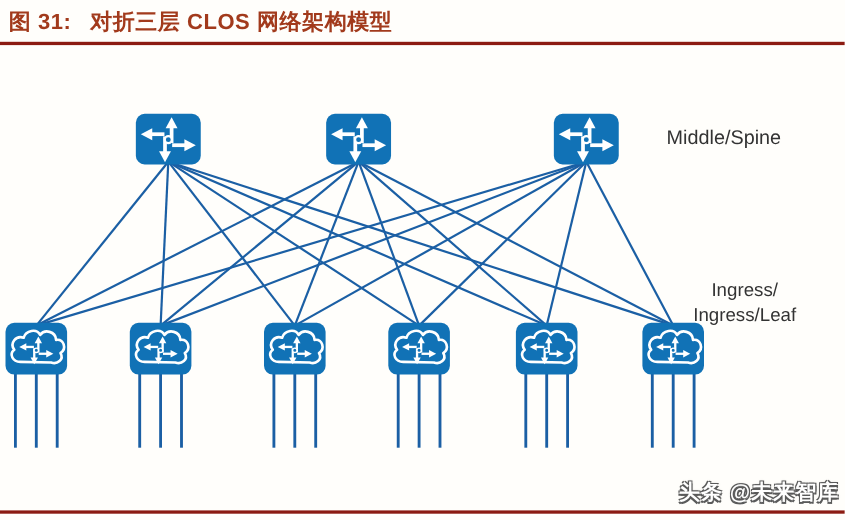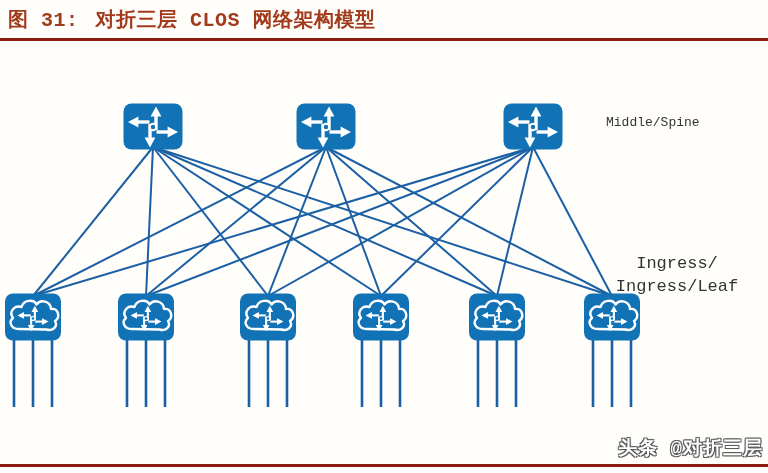--- a/index.html
+++ b/index.html
@@ -4,21 +4,20 @@
 <style>
   html, body {
     margin: 0; padding: 0;
     font-family: "Liberation Sans", sans-serif;
   }
   .page {
     position: relative;
     width: 768px; height: 473px;
     background: var(--bg, #fffefb);
     overflow: hidden;
-    font-family: Liberation Mono, monospace;
   }
   .fig-header {
     position: absolute;
     top: 6px; left: 8px;
     font-size: 20px;
     font-weight: bold;
     color: var(--title-color, #a23a1c);
     letter-spacing: 0.5px;
     white-space: nowrap;
   }
@@ -36,21 +35,21 @@
     display: block;
   }
   .icon-body { fill: var(--icon-blue, #1172b6); }
   .arrow-stem { stroke: var(--glyph, #ffffff); stroke-width: 3.4; stroke-linecap: butt; }
   .arrow-head { fill: var(--glyph, #ffffff); }
   .hub-ring { fill: var(--icon-blue, #1172b6); stroke: var(--glyph, #ffffff); stroke-width: 2; }
   .cloud { fill: none; stroke: var(--glyph, #ffffff); stroke-width: 2.4; stroke-linejoin: round; }
   .layer-label {
     position: absolute;
     color: var(--label-color, #333333);
-    font-size: 13px;
+    font-size: 18px;
   }
   .spine-label { left: 606px; top: 115px; }
   .leaf-label {
     left: 608px; top: 252px;
     width: 138px;
     text-align: center;
     font-size: 17px;
     line-height: 23px;
   }
   .watermark {
@@ -161,17 +160,17 @@
       </g>
   </svg>
 
   <div class="layer-label spine-label">Middle/Spine</div>
 
   <div class="layer-label leaf-label">
     <div>Ingress/</div>
     <div>Ingress/Leaf</div>
   </div>
 
-  <div class="watermark">头条 @对折三层</div>
+  <div class="watermark">头条 @未来智库</div>
 
   <div class="bottom-rule"></div>
 
 </div>
 
 </body></html>

